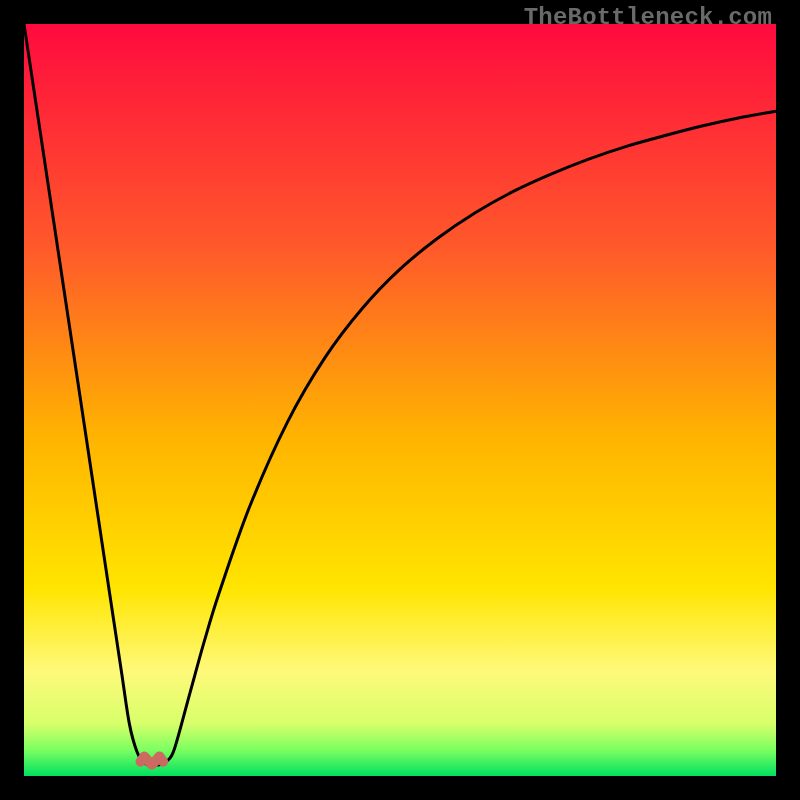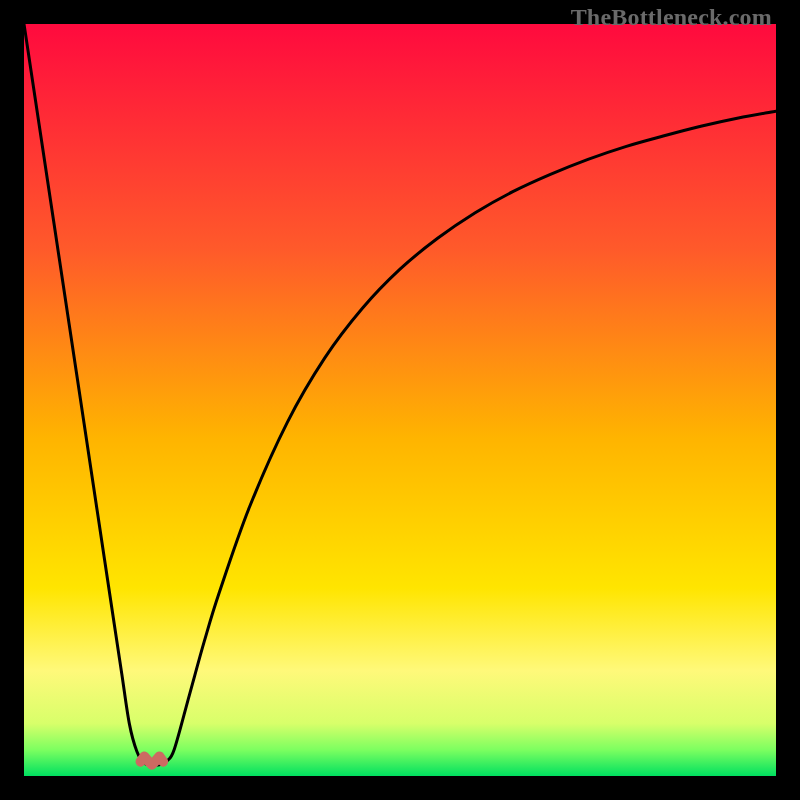--- a/index.html
+++ b/index.html
@@ -31,21 +31,21 @@
     left: 0;
     top: 0;
     width: 100%;
     height: 100%;
   }
   .watermark {
     position: absolute;
     top: 4px;
     right: 28px;
     color: #6a6a6a;
-    font-family: Liberation Serif, serif;
+    font-family: Liberation Mono, monospace;
     font-weight: 700;
     font-size: 24px;
     letter-spacing: 0.2px;
     pointer-events: none;
   }
   .curve-svg {
     position: absolute;
     left: 0;
     top: 0;
     width: 752px;

